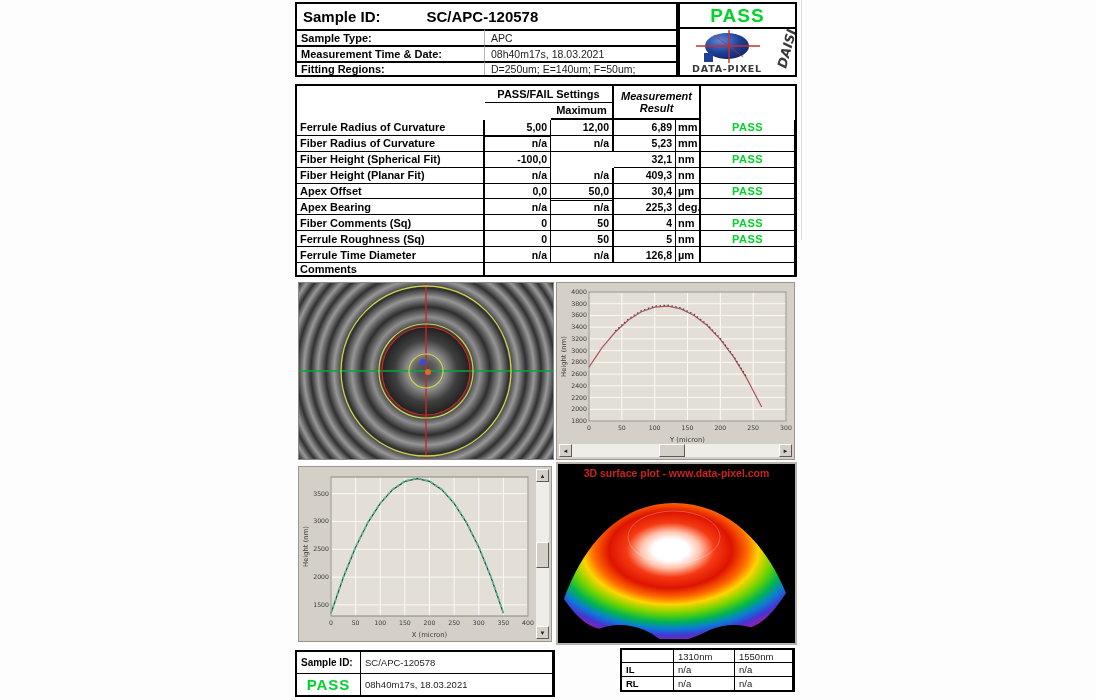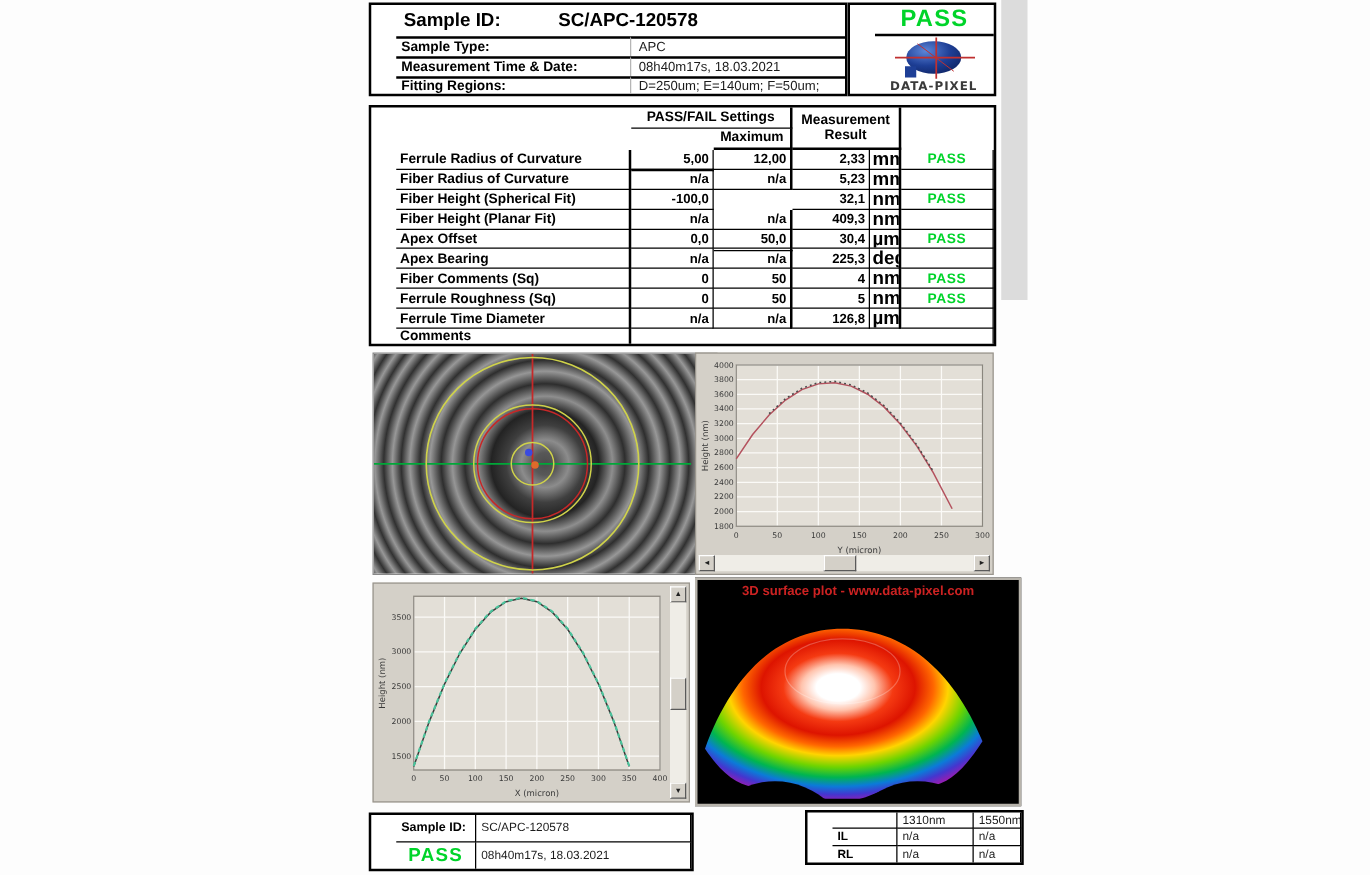--- a/index.html
+++ b/index.html
@@ -1,18 +1,18 @@
 <!DOCTYPE html>
 <html style="--pass-green: #00d42a;"><head>
 <meta charset="utf-8">
 <style>
   html,body{margin:0;padding:0;background:#fdfdfd;width:1096px;height:700px;overflow:hidden;
     font-family:"Liberation Sans",sans-serif;-webkit-font-smoothing:antialiased;}
   #sheet{position:relative;width:1096px;height:700px;background:#fdfdfd;}
-  .abs{position:absolute;padding-left:20px;}
+  .abs{position:absolute;}
   .b2{border:2px solid #000;}
   
   #header-left{left:295px;top:2px;width:383px;height:75px;background:#fff;box-sizing:border-box;
     display:grid;grid-template-columns:187px 1fr;grid-template-rows:25px 16px 16px 1fr;}
   .hl-row{border-top:2px solid #000;display:flex;align-items:center;box-sizing:border-box;}
   .hl-lab{font-weight:700;font-size:11px;padding-left:4px;}
   .hl-val{font-size:10.5px;color:#1c1c1c;padding-left:6px;border-left:1px solid #b5b5b5;}
   #sampleid-row{grid-column:1/3;display:flex;align-items:center;box-sizing:border-box;}
   #sampleid-row .sid-lab{font-weight:700;font-size:15px;padding-left:6px;}
   #sampleid-row .sid-val{font-weight:700;font-size:15px;padding-left:46px;}
@@ -23,21 +23,21 @@
   
   #results-grid{left:295px;top:84px;width:502px;height:193px;background:#fff;box-sizing:border-box;
     display:grid;grid-template-columns:188px 66px 63px 62px 25px 1fr;
     grid-template-rows:17px 17px repeat(9,15.9px) 1fr;}
   .rcell{border-right:1px solid #000;border-bottom:1px solid #000;box-sizing:border-box;
     display:flex;align-items:center;overflow:hidden;white-space:nowrap;}
   .bR2{border-right-width:2px;}
   .hcell{font-weight:700;font-size:11px;justify-content:center;text-align:center;line-height:1.1;}
   .param{font-weight:700;font-size:11px;padding-left:3px;}
   .num{font-weight:700;font-size:10.5px;justify-content:flex-end;padding-right:3px;}
-  .unit{font-weight:700;font-size:15px;padding-left:2px;}
+  .unit{font-weight:700;font-size:11px;padding-left:2px;}
   .status{font-weight:700;font-size:11px;justify-content:center;color:var(--pass-green);letter-spacing:.5px;}
   
   .panel{background:#d4d0c8;box-sizing:border-box;border:1px solid #9a968e;}
   #interf{left:298px;top:282px;width:254px;height:176px;overflow:hidden;border:1px solid #888;}
   #fringes{position:absolute;inset:0;
     background:radial-gradient(circle at 50% 50%,#4c4c4c 0px,#585858 9px,#8c8c8c 19px,#3f3f3f 31px,
       #232323 43px,#8e8e8e 54px,#2e2e2e 64px,#969696 74px,#2e2e2e 83px,#989898 92px,#303030 100px,
       #989898 108px,#303030 115px,#989898 122px,#303030 129px,#989898 136px,#313131 142px,#989898 148px,
       #313131 154px,#989898 160px,#313131 165px,#989898 170px,#323232 175px,#989898 180px,#323232 185px,
       #989898 190px,#323232 195px,#989898 200px);}
@@ -63,21 +63,21 @@
   
   #footer-left{left:295px;top:650px;width:260px;height:47px;background:#fff;box-sizing:border-box;
     display:grid;grid-template-columns:64px 1fr;grid-template-rows:1fr 1fr;}
   .fl-cell{border-right:1px solid #000;border-bottom:1px solid #000;box-sizing:border-box;
     display:flex;align-items:center;padding-left:4px;overflow:hidden;}
   #footer-left .fl-cell:nth-child(3),#footer-left .fl-cell:nth-child(4){border-bottom:none;}
   .fl-idlab{font-weight:700;font-size:10px;}
   .fl-val{font-size:9.5px;color:#1c1c1c;}
   .fl-pass{font-weight:700;font-size:15px;color:var(--pass-green);justify-content:center;padding-left:0;letter-spacing:1px;}
   #footer-right{left:620px;top:648px;width:175px;height:44px;background:#fff;box-sizing:border-box;
-    display:grid;grid-template-columns:52px 61px 1fr;grid-template-rows:1fr 1fr 1fr;margin-left:24px;}
+    display:grid;grid-template-columns:52px 61px 1fr;grid-template-rows:1fr 1fr 1fr;}
   .fr-cell{border-right:1px solid #000;border-bottom:1px solid #000;box-sizing:border-box;
     display:flex;align-items:center;padding-left:4px;font-size:9.5px;color:#1c1c1c;overflow:hidden;}
   .fr-lab{font-weight:700;color:#000;}
   
   #sheet-line{left:801px;top:0;width:1px;height:240px;background:#dcdcdc;}
 </style>
 </head>
 <body>
 
 <div id="sheet">
@@ -116,28 +116,28 @@
         <text x="47" y="43" text-anchor="middle" font-size="9.5" font-weight="bold" fill="#16306e" letter-spacing="0.8">DATA-PIXEL</text>
         <text x="106" y="40" font-size="13" font-style="italic" font-weight="bold" fill="#2a5bd7" transform="rotate(-75 106 40)">DAISI</text>
       </svg>
     </div>
   </div>
 
   <div class="abs b2" id="results-grid">
     <div class="rcell hcell" style="grid-column:2/4;grid-row:1;border-right-width:2px;">PASS/FAIL Settings</div>
     <div class="rcell hcell" style="grid-column:2;grid-row:2;border-bottom-width:2px;margin-top:32px;">Minimum</div>
     <div class="rcell hcell bR2" style="grid-column:3;grid-row:2;border-bottom-width:2px;">Maximum</div>
-    <div class="rcell hcell bR2" style="grid-column:4/6;grid-row:1/3;border-bottom-width:2px;white-space:normal;">Measurement Result</div>
+    <div class="rcell hcell bR2" style="grid-column:4/6;grid-row:1/3;border-bottom-width:2px;white-space:normal;font-style:italic;">Measurement Result</div>
 
     <div class="rcell param bR2" style="grid-column:1;grid-row:12;border-bottom:none;">Comments</div>
     <div class="rcell" style="grid-column:2/7;grid-row:12;border-bottom:none;"></div>
   <div class="rcell param bR2" style="grid-area: 3 / 1;">Ferrule Radius of Curvature</div>
       <div class="rcell num" style="grid-area: 3 / 2;">5,00</div>
       <div class="rcell num bR2" style="grid-area: 3 / 3;">12,00</div>
-      <div class="rcell num" style="grid-area: 3 / 4;">2,33</div>
+      <div class="rcell num" style="grid-area: 3 / 4;">6,89</div>
       <div class="rcell unit bR2" style="grid-area: 3 / 5;">mm</div>
       <div class="rcell status" style="grid-area: 3 / 6;">PASS</div>
       <div class="rcell param bR2" style="grid-area: 4 / 1;">Fiber Radius of Curvature</div>
       <div class="rcell num" style="grid-area: 4 / 2;">n/a</div>
       <div class="rcell num bR2" style="grid-area: 4 / 3;">n/a</div>
       <div class="rcell num" style="grid-area: 4 / 4;">5,23</div>
       <div class="rcell unit bR2" style="grid-area: 4 / 5;">mm</div>
       <div class="rcell status" style="grid-area: 4 / 6;"></div>
       <div class="rcell param bR2" style="grid-area: 5 / 1;">Fiber Height (Spherical Fit)</div>
       <div class="rcell num" style="grid-area: 5 / 2;">-100,0</div>

